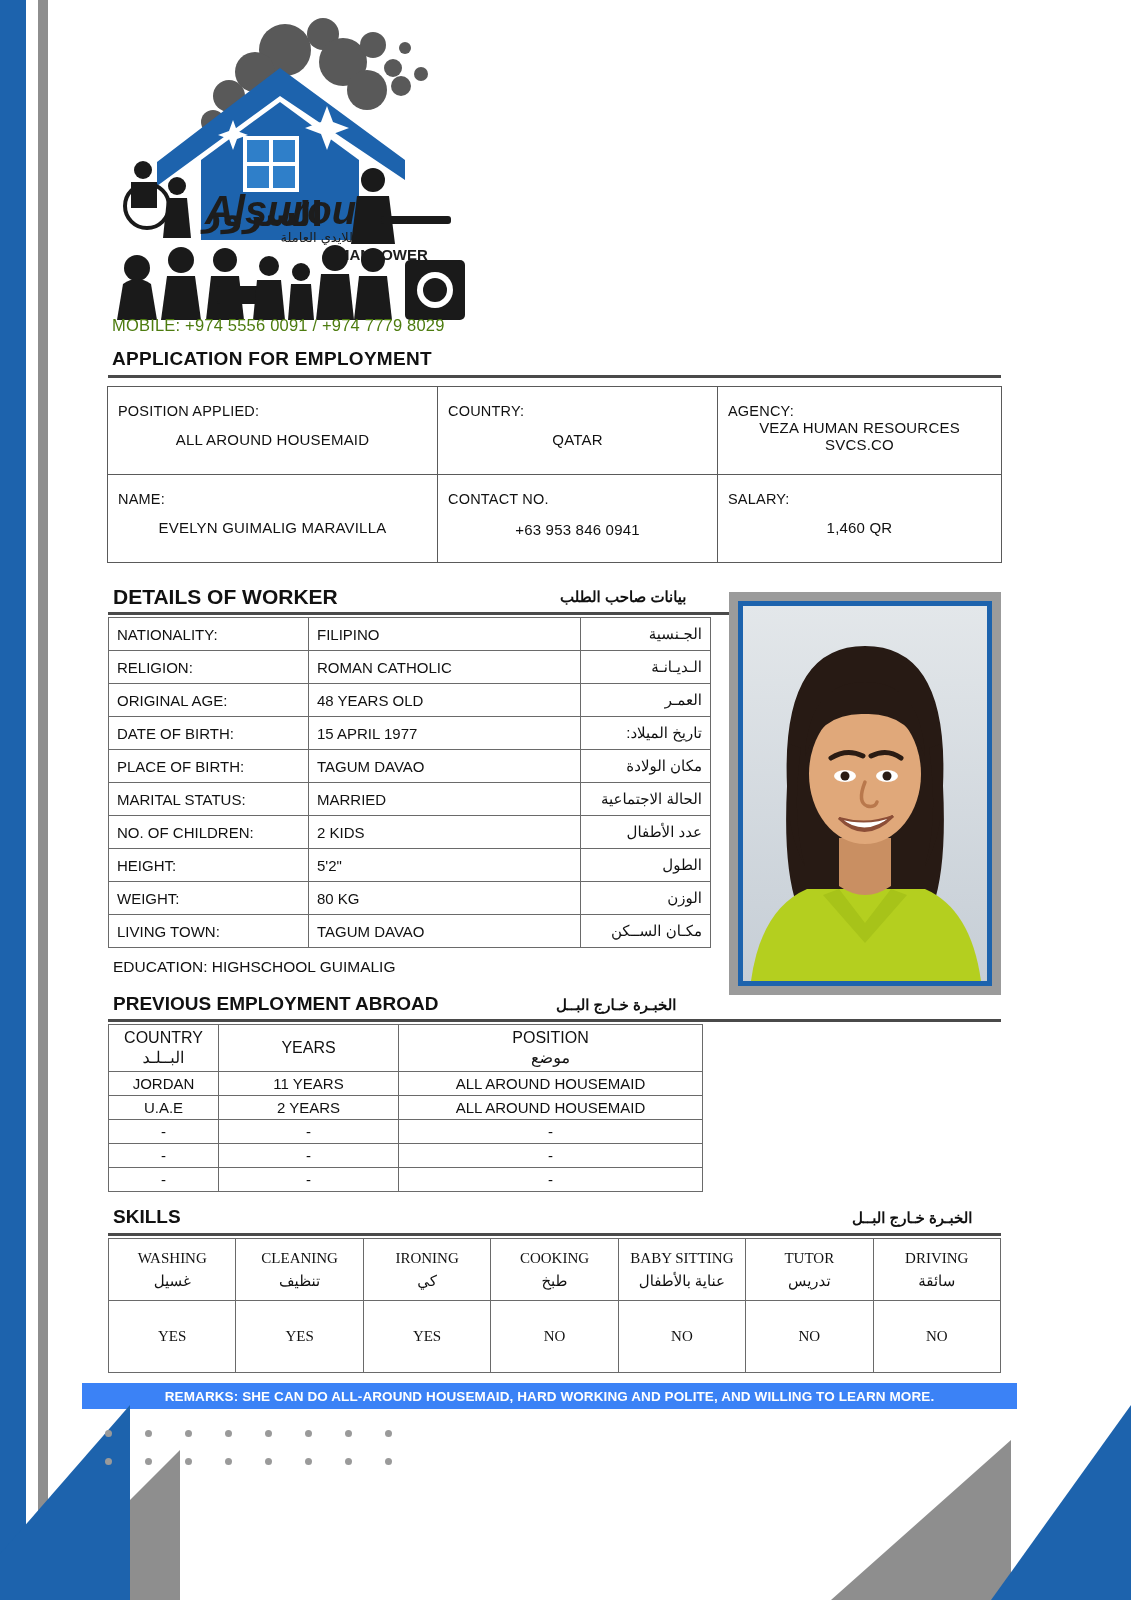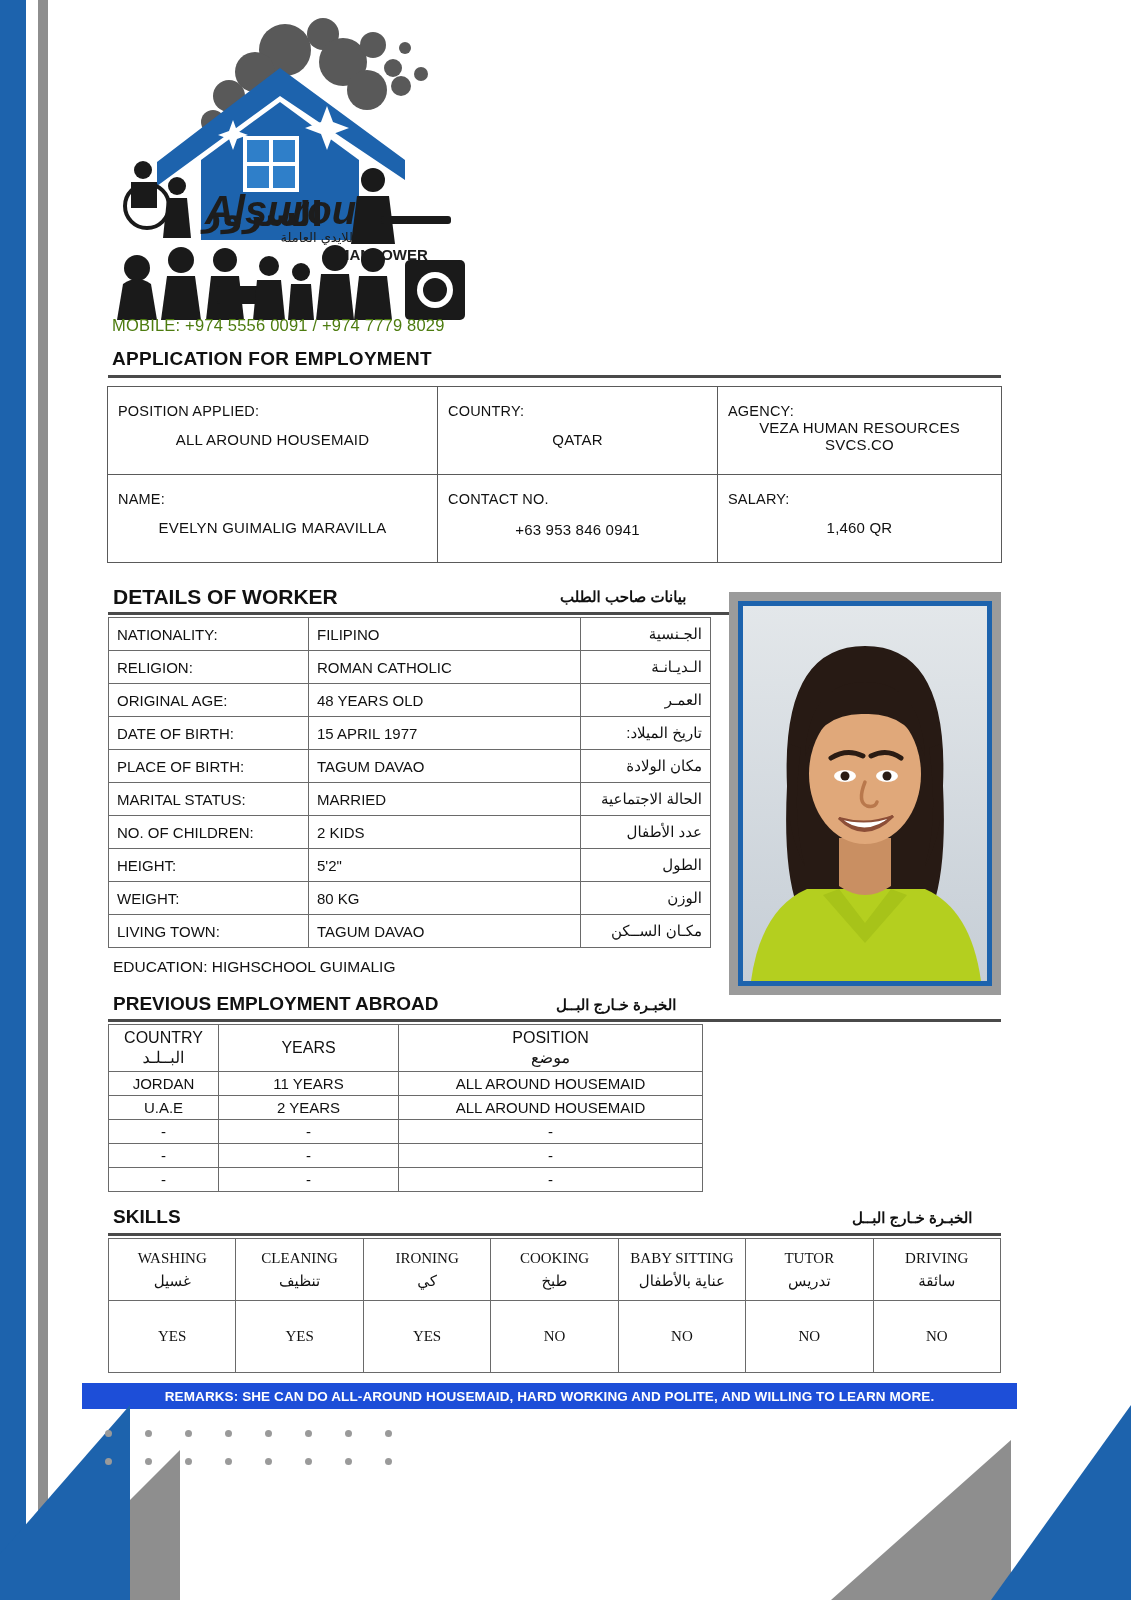--- a/index.html
+++ b/index.html
@@ -166,21 +166,21 @@
     position:absolute; left:108px; top:1238px; width:893px;
     border-collapse:collapse; table-layout:fixed;
   }
   .skills-table td { border:1px solid #6a6a6a; text-align:center; font-size:15px;font-family:Liberation Serif, serif; }
   .skills-table td.head { height:62px; line-height:1.5; }
   .skills-table td.val { height:72px; }
   .ar { direction:rtl; }
 
   .remarks {
     position:absolute; left:82px; top:1383px; width:935px; height:26px;
-    background:#1d4ed8; color:#ffffff; font-size:13.5px; font-weight:bold;
+    background:#3b82f6; color:#ffffff; font-size:13.5px; font-weight:bold;
     display:flex; align-items:center; justify-content:center; letter-spacing:.1px;
   }
 </style>
 </head>
 <body>
 
 <div class="page">
 
   <div class="edge-left-blue"></div>
   <div class="edge-left-white"></div>

